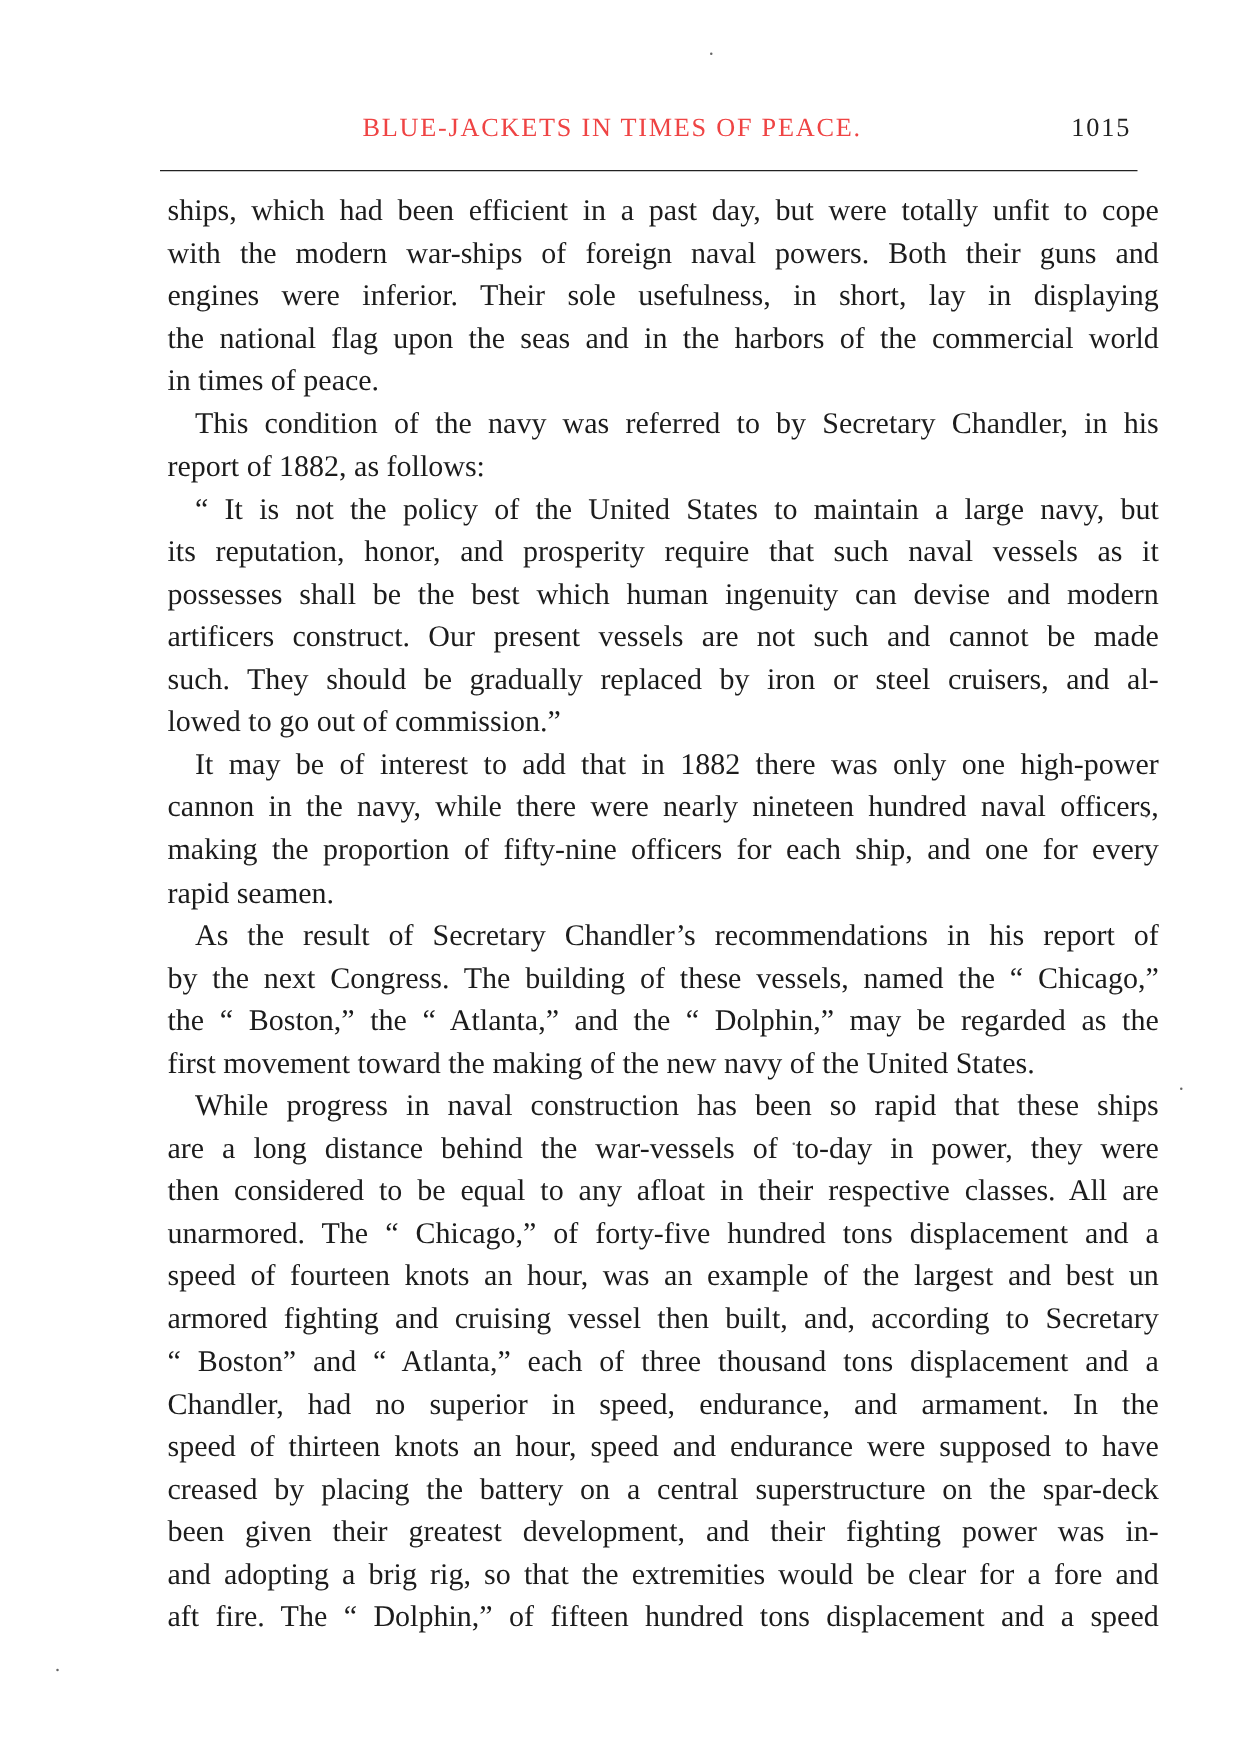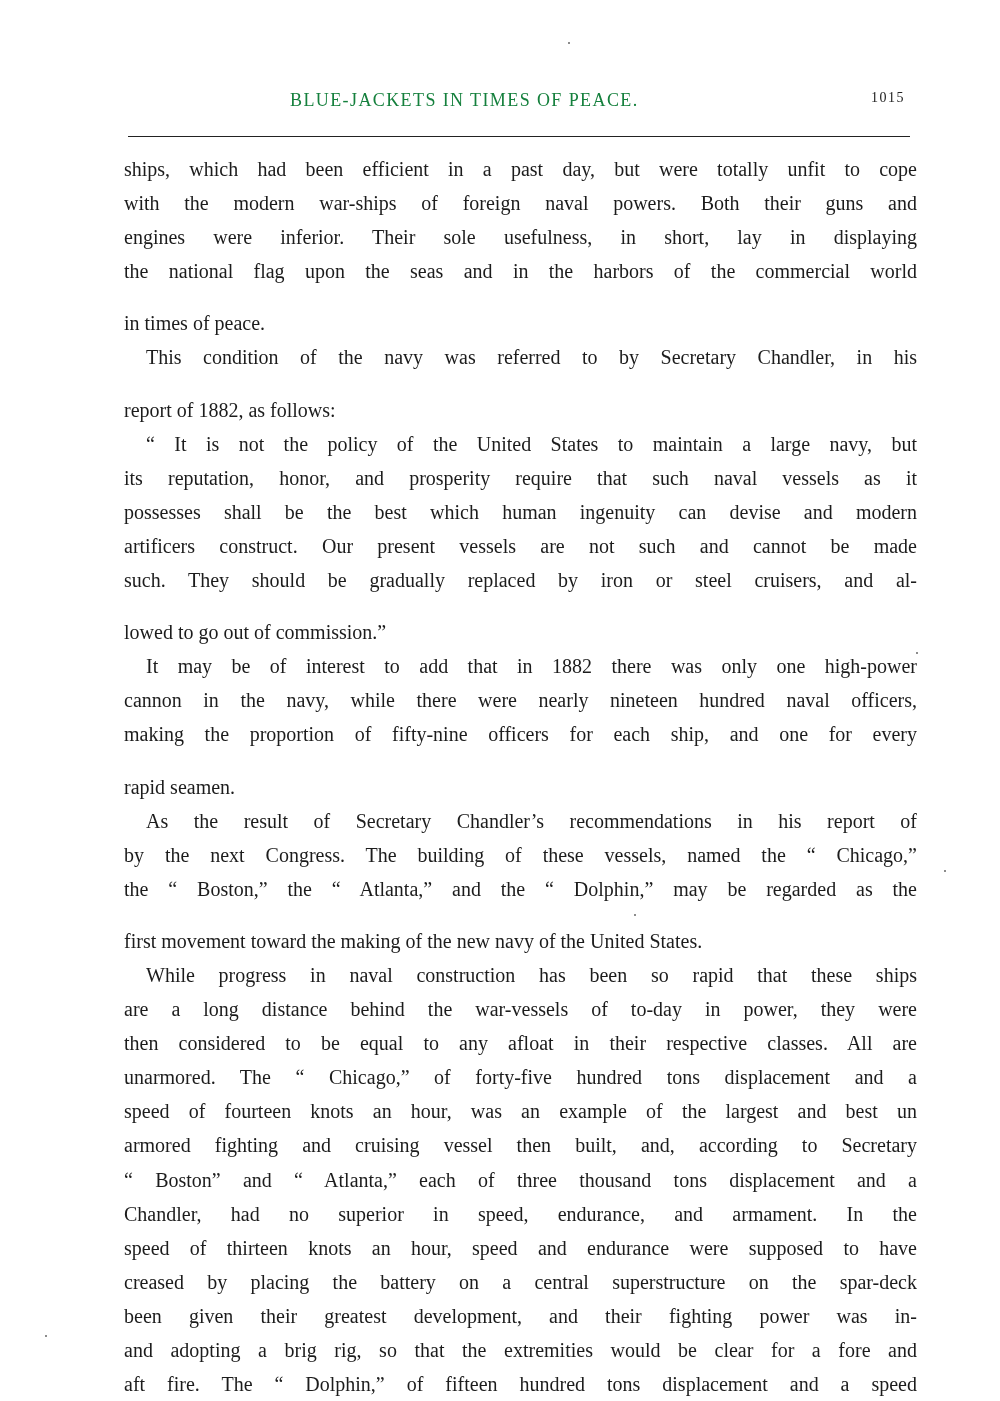--- a/index.html
+++ b/index.html
@@ -26,59 +26,58 @@
       position: absolute;
       top: 90px;
       left: 120px;
       width: 795px;
       height: 30px;
     }
     .running-title {
       position: absolute;
       left: 170px;
       top: 0;
-      font-size: 18px;
+      font-size: 21px;
       letter-spacing: 1.4px;
-      color: #15803d;
+      color: #ef4444;
     }
     .page-number {
       position: absolute;
       right: 10px;
       top: 0;
-      font-size: 14px;
+      font-size: 21px;
       letter-spacing: 1.5px;
       color: #222;
     }
     .head-rule {
       position: absolute;
       top: 136px;
       left: 128px;
       width: 782px;
       height: 0;
       border-top: 1.6px solid #222;
     }
     .body-text {
       position: absolute;
       top: 152px;
-      left: 124px;
+      left: 134px;
       width: 793px;
-      font-size: 20px;
+      font-size: 24px;
       line-height: 34.1px;
       color: #1c1c1c;
     }
     .line {
       display: block;
       white-space: nowrap;
       text-align: justify;
       text-align-last: justify;
       height: 34.1px;
     }
     .line.last {
       text-align-last: left;
-      margin-top: 18px;
     }
     .line.indent {
       padding-left: 22px;
     }
     .speck {
       position: absolute;
       width: 2px;
       height: 2px;
       background: #666;
       border-radius: 50%;

